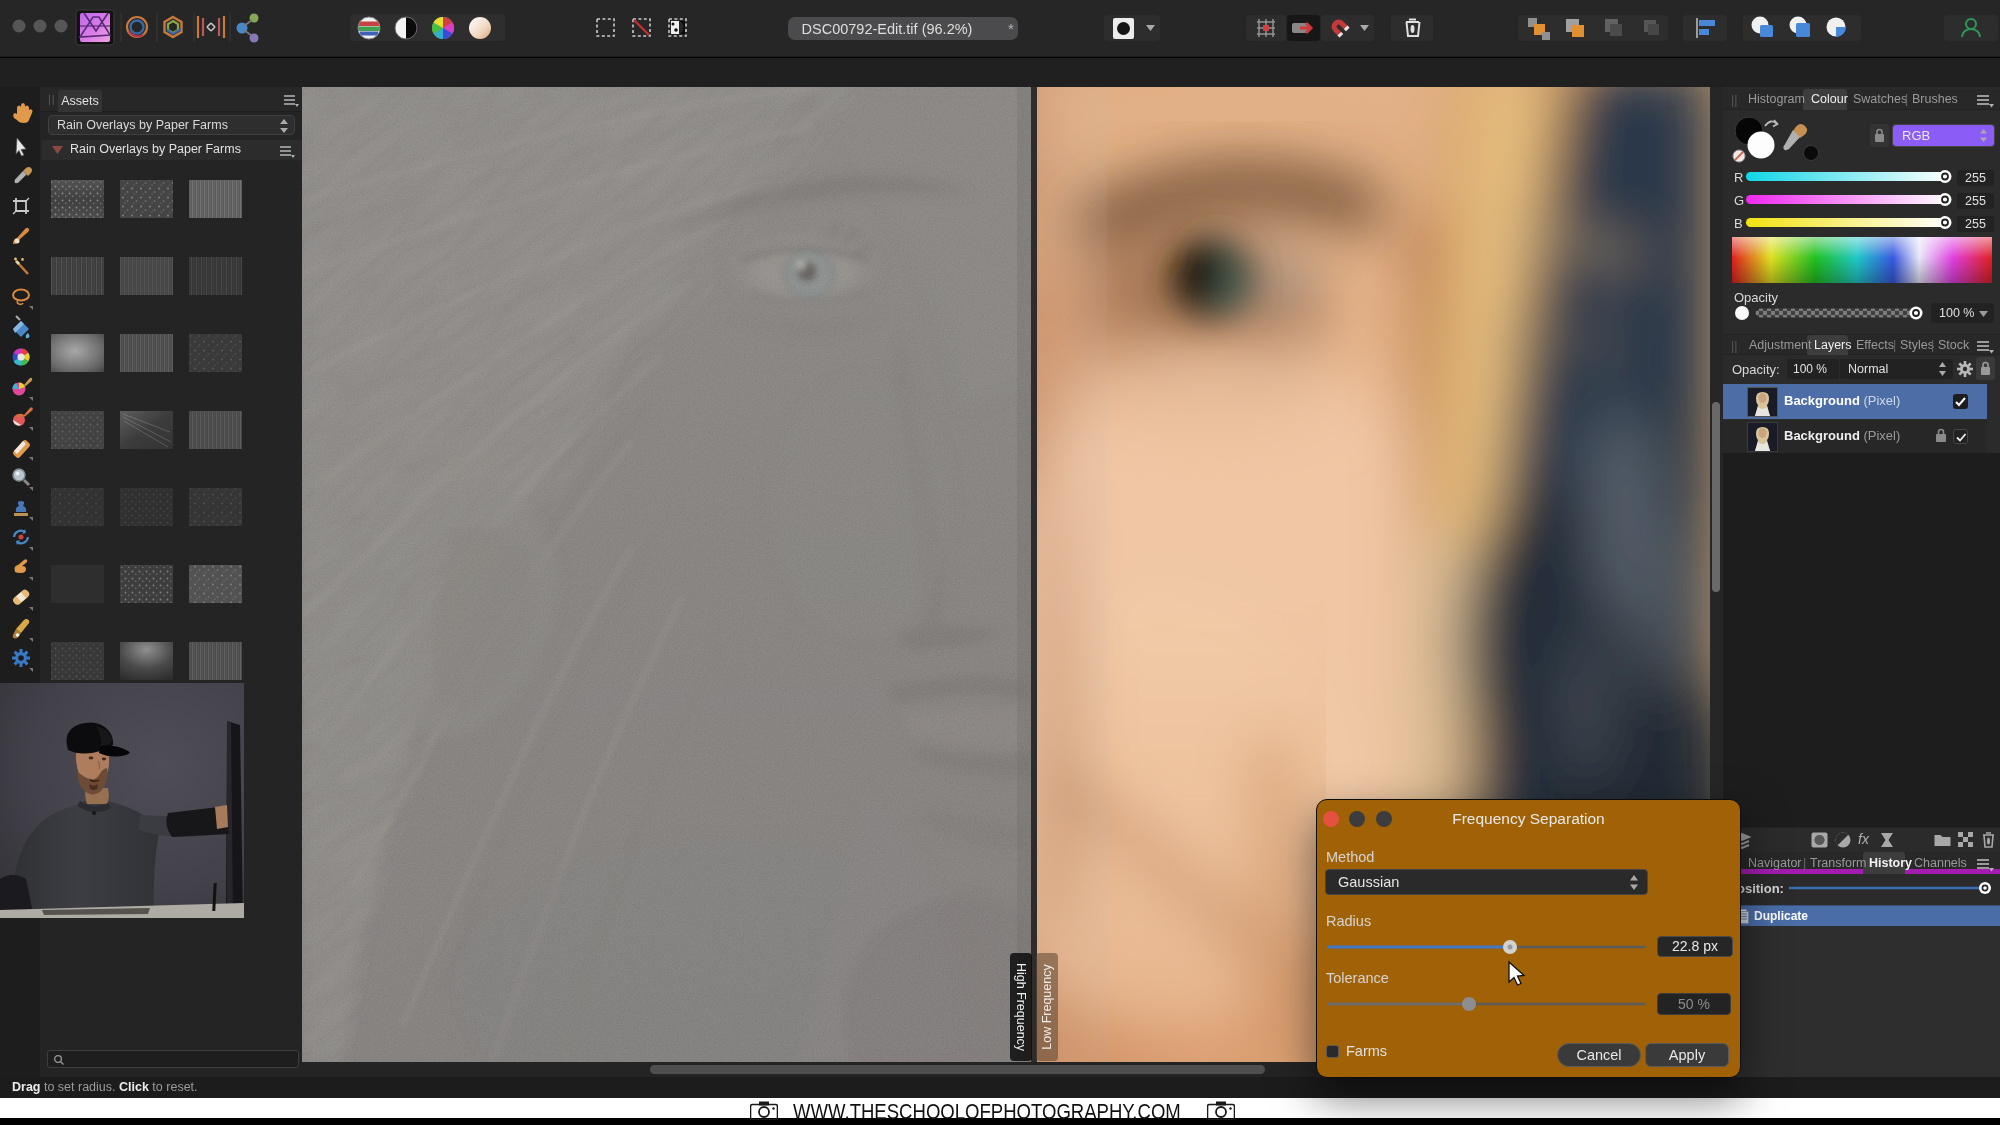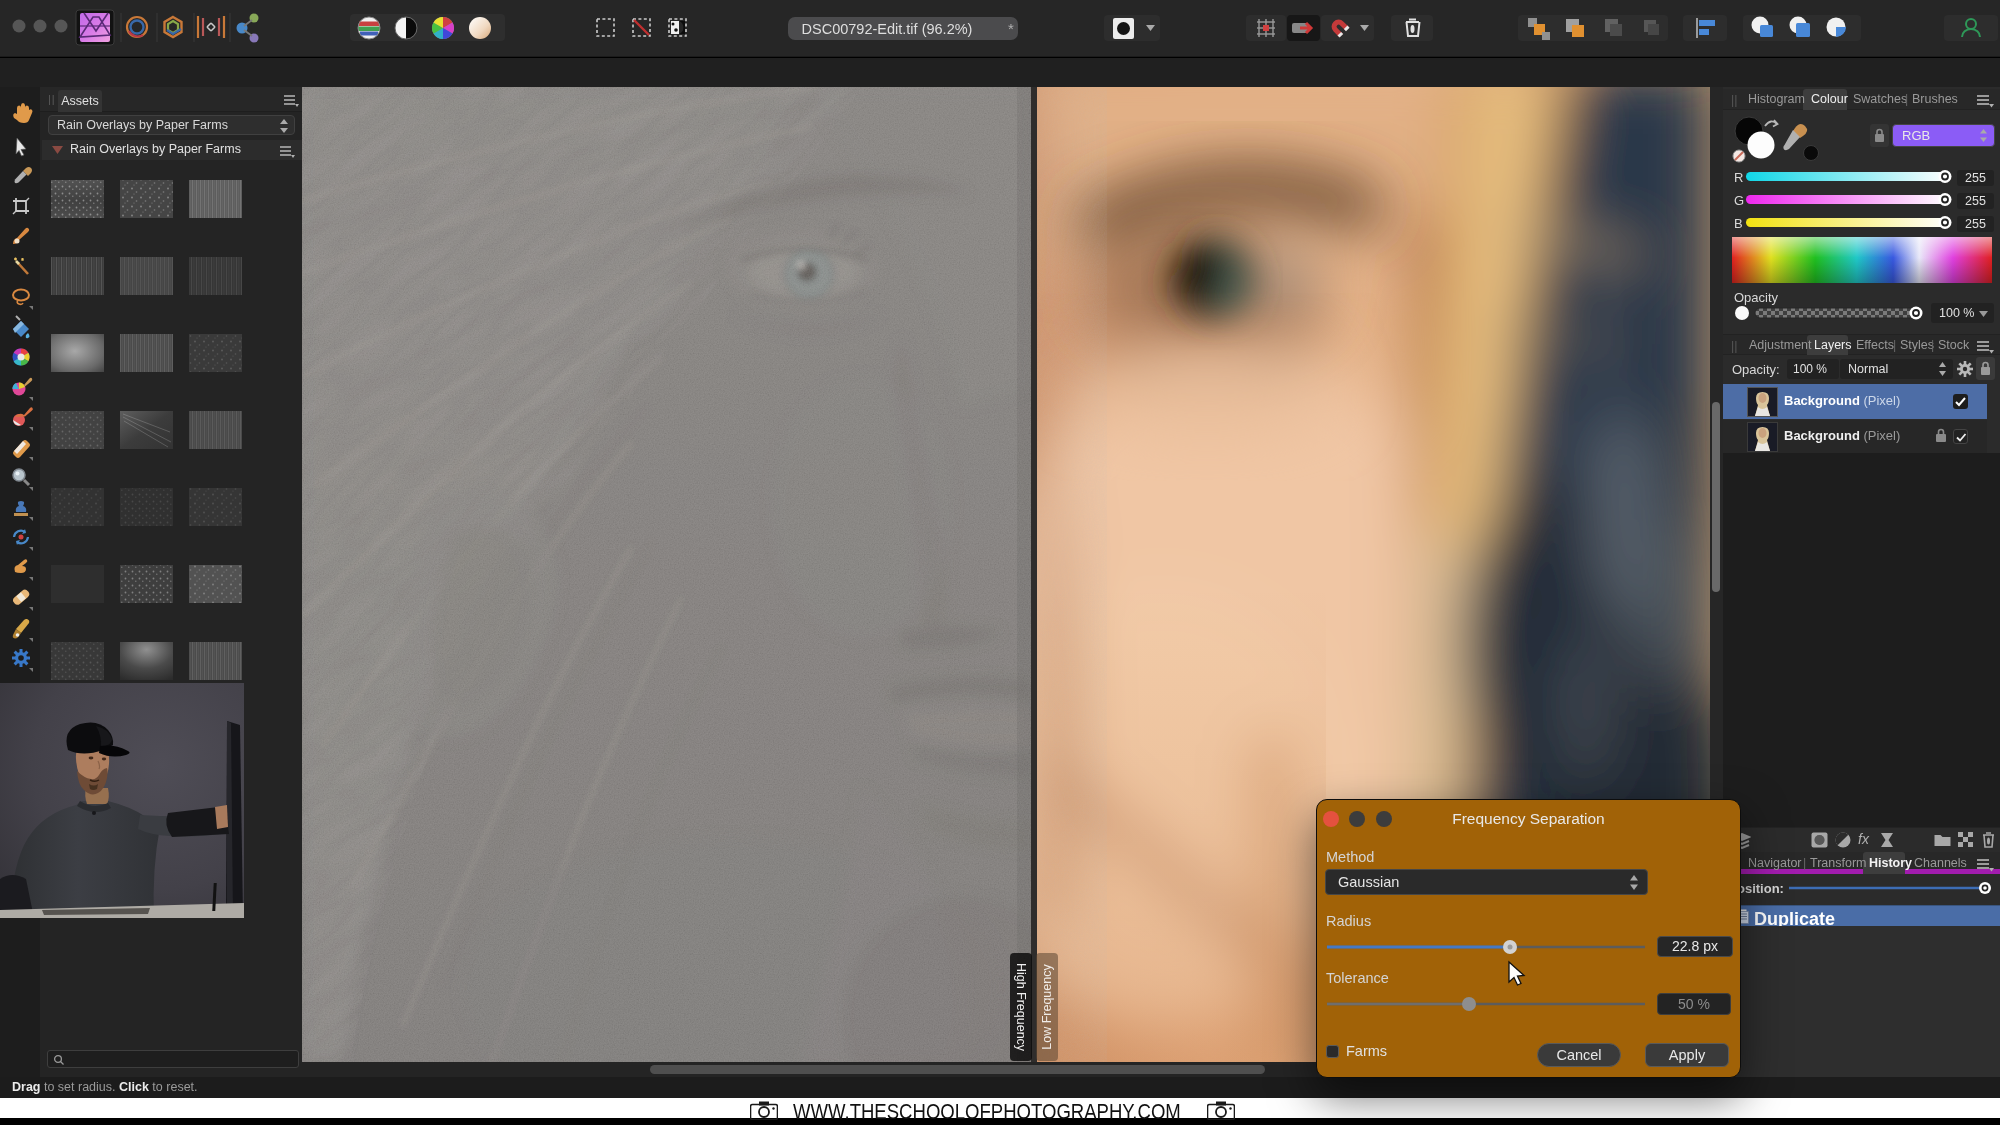--- a/index.html
+++ b/index.html
@@ -933,21 +933,21 @@
   <div class="abs" style="left:0;top:818px;width:277px;height:21px;background:#4a6da7;border-top:1px solid #39557f;">
     <svg class="abs" style="left:14px;top:3px" width="12" height="15">
         <rect x="0.5" y="0.5" width="9" height="12" fill="#e8e8e8"></rect>
         <rect x="2.5" y="2.5" width="9" height="12" fill="#cfd8e8" stroke="#7a8aa8" stroke-width="0.8"></rect>
         <g stroke="#6a7a98" stroke-width="1">
           <line x1="4" y1="5" x2="10" y2="5"></line>
           <line x1="4" y1="7.5" x2="10" y2="7.5"></line>
           <line x1="4" y1="10" x2="10" y2="10"></line>
         </g>
       </svg>
-    <span class="abs" style="left:31px;top:3px;color:#fff;font-size:18px;font-weight:bold;">Duplicate</span>
+    <span class="abs" style="left:31px;top:3px;color:#fff;font-size:12px;font-weight:bold;">Duplicate</span>
   </div>
   <div class="abs" style="left:0;top:839px;width:277px;height:151px;background:#2e2e2e;"></div>
 </div>
 
 <div class="abs" style="left:1712px;top:402px;width:8px;height:190px;background:#696969;border-radius:4px;"></div>
 
 <div class="abs" style="left:302px;top:1062px;width:1408px;height:15px;background:#242424;"></div>
 <div class="abs" style="left:650px;top:1065px;width:615px;height:9px;background:#4f4f4f;border-radius:4.5px;"></div>
 
 <div class="abs" id="statusbar" style="left:0;top:1077px;width:2000px;height:21px;background:#1c1c1c;">
@@ -992,18 +992,18 @@
   <div class="abs" style="left:340px;top:136px;width:76px;height:21px;background:#262626;border:1px solid #4a4a4a;border-radius:4px;color:#e8e8e8;font-size:14px;text-align:center;line-height:19px;">22.8 px</div>
   <span class="abs" style="left:9px;top:170px;color:#d4d4d4;font-size:14.5px;">Tolerance</span>
   <svg class="abs" style="left:0;top:193px" width="340" height="22">
     <line x1="10" y1="11" x2="328" y2="11" stroke="#5c5c5c" stroke-width="2.5"></line>
     <line x1="10" y1="11" x2="152" y2="11" stroke="#6e6e6e" stroke-width="2.5"></line>
     <circle cx="152" cy="11" r="7" fill="#8e8e8e"></circle>
   </svg>
   <div class="abs" style="left:340px;top:193px;width:74px;height:22px;background:#232323;border:1px solid #3e3e3e;border-radius:4px;color:#8c8c8c;font-size:14px;text-align:center;line-height:20px;">50 %</div>
   <div class="abs" style="left:9px;top:245px;width:13px;height:13px;background:#2a2a2a;border:1px solid #5a5a5a;border-radius:3px;"></div>
   <span class="abs" style="left:29px;top:243px;color:#e0e0e0;font-size:14.5px;">Farms</span>
-  <div class="abs" style="left:220px;top:243px;width:84px;height:24px;background:#3a3a3a;border:1px solid #5a5a5a;border-radius:12px;color:#e8e8e8;font-size:14.5px;text-align:center;line-height:22px;">Cancel</div>
+  <div class="abs" style="left:240px;top:243px;width:84px;height:24px;background:#3a3a3a;border:1px solid #5a5a5a;border-radius:12px;color:#e8e8e8;font-size:14.5px;text-align:center;line-height:22px;">Cancel</div>
   <div class="abs" style="left:328px;top:243px;width:84px;height:24px;background:#3a3a3a;border:1px solid #5a5a5a;border-radius:6px;color:#e8e8e8;font-size:14.5px;text-align:center;line-height:22px;">Apply</div>
   <svg class="abs" style="left:189px;top:160px" width="22" height="30">
       <path d="M3 2 L3 22 L8 17.5 L11.5 25 L15 23.5 L11.5 16 L18 15.5 Z" fill="#fdfdfd" stroke="#111" stroke-width="1.3"></path>
     </svg>
 </div>
 
 </body></html>

